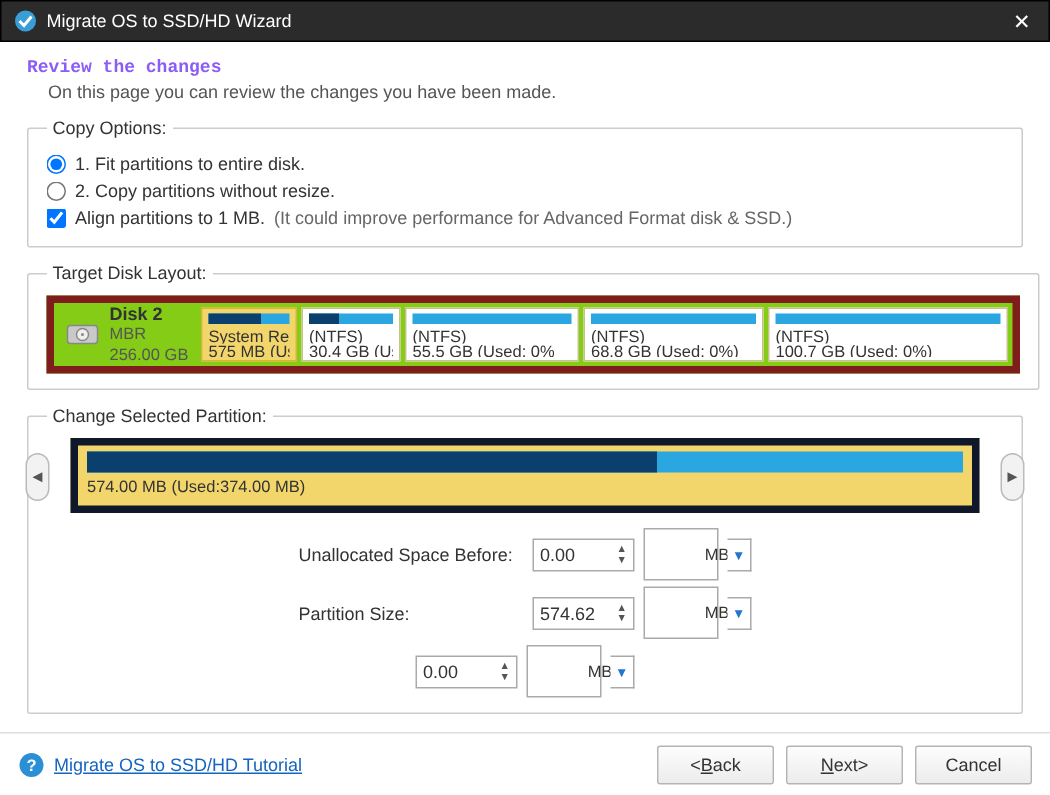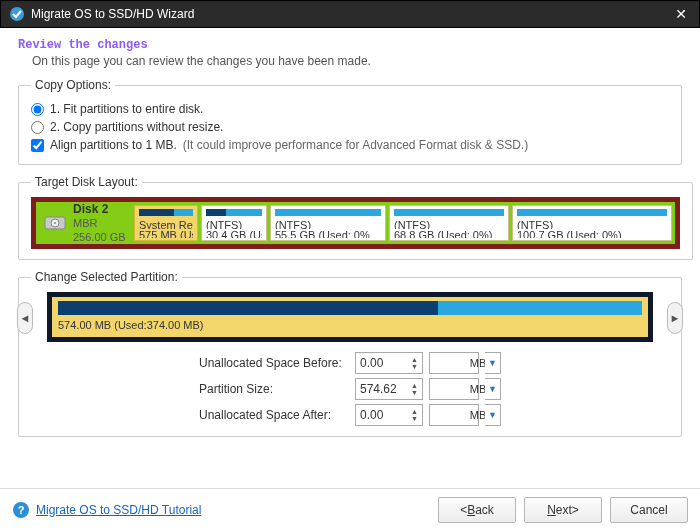--- a/index.html
+++ b/index.html
@@ -43,21 +43,21 @@
 .sel-bar-outer { height: 14px; background: #2aa7e0; position:relative; }
 .sel-bar-used { position:absolute; left:0; top:0; bottom:0; background:#0b3f6e; }
 .sel-label { font-size: 11px; padding-top: 4px; }
 
 .form-rows { margin: 10px 0 0 0; display:flex; flex-direction:column; gap:4px; align-items:center; }
 .form-row { display:flex; align-items:center; gap:6px; }
 .form-row .lbl { width: 150px; text-align:left; font-size:12px; }
 .form-row .numbox { width: 68px; height: 22px; border:1px solid #aaa; padding: 2px 4px; font-size:12px; display:flex; align-items:center; justify-content:space-between; background:#fff;}
 .spin { display:flex; flex-direction:column; gap:0; }
 .spin span { font-size:7px; line-height:7px; color:#555; cursor:pointer;}
-.unitbtn { width:30px; height:22px; border:1px solid #aaa; background:#fff; font-size:11px; display:flex; align-items:center; justify-content:center; cursor:pointer;padding-left:48px;}
+.unitbtn { width:30px; height:35px; border:1px solid #aaa; background:#fff; font-size:11px; display:flex; align-items:center; justify-content:center; cursor:pointer;padding-left:48px;}
 .dropbtn { width:16px; height:22px; border:1px solid #aaa; border-left:none; background:#fff; display:flex; align-items:center; justify-content:center; font-size:9px; color:#2277cc; cursor:pointer;}
 
 .footer { border-top: 1px solid #ddd; height: 42px; display:flex; align-items:center; padding: 0 12px; gap:8px; position:absolute; bottom:0; left:0; right:0; background:#fff;}
 .footer .help { display:flex; align-items:center; gap:6px; flex:1; }
 .footer .help a { color:#1464c0; text-decoration:underline; font-size:12px; }
 .footer .btn { min-width:78px; height:26px; border:1px solid #b5b5b5; background:linear-gradient(#fdfdfd,#ececec); font-size:12px; cursor:pointer; display:flex; align-items:center; justify-content:center; border-radius:2px;}
 .footer .btn .ul { text-decoration: underline; }
 
 .hint { color:#666; }
 </style>
@@ -179,21 +179,20 @@
             <span>574.62</span>
             <span class="spin">
               <span>▲</span>
               <span>▼</span>
             </span>
           </div>
         <div class="unitbtn">MB</div>
         <div class="dropbtn">▼</div>
       </div>
       <div class="form-row">
-        <span class="lbl">Unallocated Space After:</span>
         <div class="numbox">
             <span>0.00</span>
             <span class="spin">
               <span>▲</span>
               <span>▼</span>
             </span>
           </div>
         <div class="unitbtn">MB</div>
         <div class="dropbtn">▼</div>
       </div>

